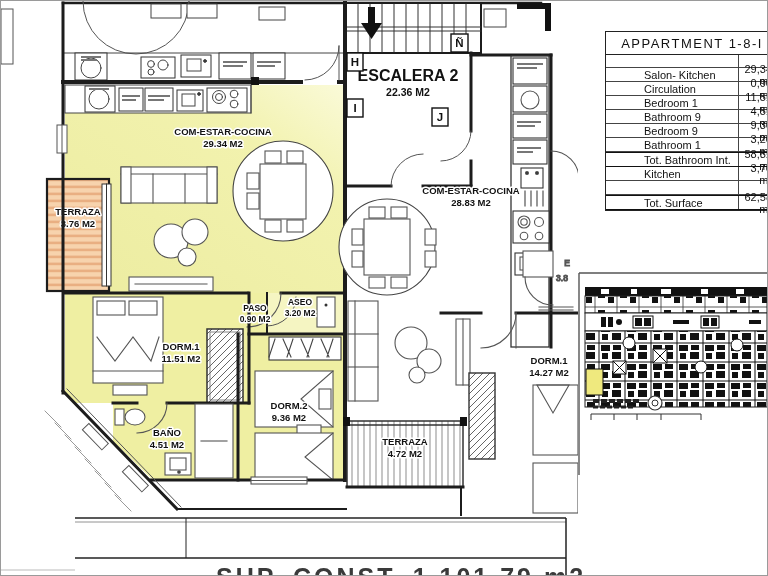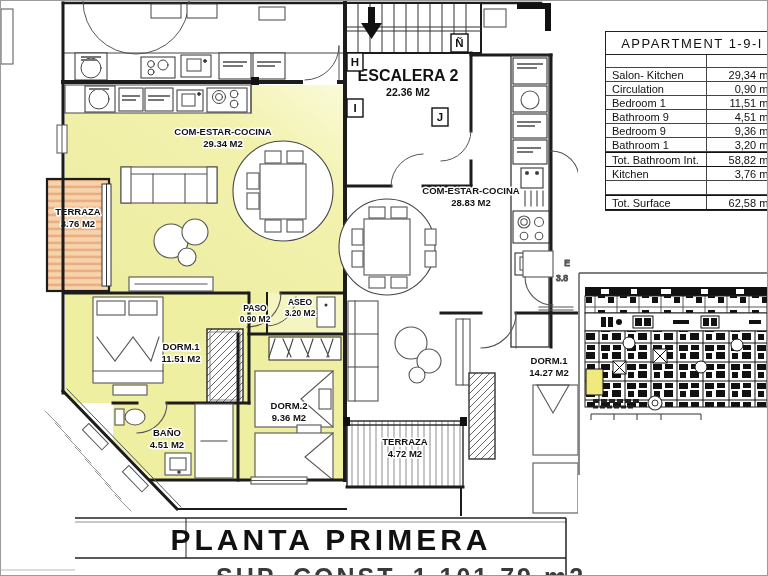--- a/index.html
+++ b/index.html
@@ -15,21 +15,21 @@
   .mid{font-size:10.5px;font-weight:bold;fill:#111;text-anchor:middle;}
   .mk{font-size:11.5px;font-weight:bold;fill:#111;text-anchor:middle;}
   .partial{font-size:8.5px;fill:#333;text-anchor:middle;}
   
   .stable{position:absolute;left:604px;top:30px;width:172px;background:#fff;
           border:1.6px solid #222;font-size:11px;color:#111;}
   .trow{display:flex;align-items:center;height:14px;border-bottom:1px solid #444;box-sizing:border-box;}
   .trow.title{height:23px;justify-content:center;font-size:13px;letter-spacing:1.5px;border-bottom:1px solid #222;}
   .trow.spacer{height:13px;}
   .trow.heavy{height:15px;border-top:1.6px solid #111;border-bottom:1.6px solid #111;font-weight:normal;}
-  .c1{width:101px;box-sizing:border-box;border-right:1px solid #444;padding-left:6px;height:100%;display:flex;align-items:center;}
+  .c1{width:101px;box-sizing:border-box;border-right:1px solid #444;padding-left:6px;height:100%;display:flex;align-items:center;margin-left:32px;}
   .c2{flex:1;text-align:right;padding-right:6px;}
   
   .subclip{position:absolute;left:0;top:560px;width:768px;height:16px;overflow:hidden;}
   .subclip span{display:block;text-align:center;font-size:25px;font-weight:bold;color:#3a3a3a;
                 letter-spacing:3px;transform:translateY(2px);width:620px;margin-left:90px;}
   .ptitle{position:absolute;left:110px;top:522px;width:440px;text-align:center;
           font-size:30px;font-weight:bold;color:#111;letter-spacing:4px;}
 </style>
 </head>
 <body>
@@ -479,29 +479,28 @@
 <g stroke="#222">
   <line x1="74" y1="517" x2="565" y2="517" stroke-width="1.5"></line>
   <line x1="74" y1="521" x2="565" y2="521" stroke-width="0.8" stroke="#777"></line>
   <line x1="74" y1="557" x2="565" y2="557" stroke-width="1.5"></line>
   <line x1="185" y1="517" x2="185" y2="557" stroke-width="1"></line>
   <line x1="565" y1="517" x2="565" y2="576" stroke-width="1.5"></line>
   <line x1="0" y1="569" x2="74" y2="569" stroke="#bbb" stroke-width="1"></line>
 </g>
 </svg>
 
-<div class="ptitle">PLANTA PRIMERA</div>
 
 <div class="subclip">
   <span>SUP. CONST. 1.101,79 m2</span>
 </div>
 
 <div class="stable">
   <div class="trow title">
-    <span>APPARTMENT 1-9-I</span>
+    <span>APPARTMENT 1-8-I</span>
   </div>
   <div class="trow spacer">
         <span class="c1"></span>
         <span class="c2"></span>
       </div>
   <div class="trow">
     <span class="c1">Salon- Kitchen</span>
     <span class="c2">29,34 m²</span>
       </div>
   <div class="trow">

